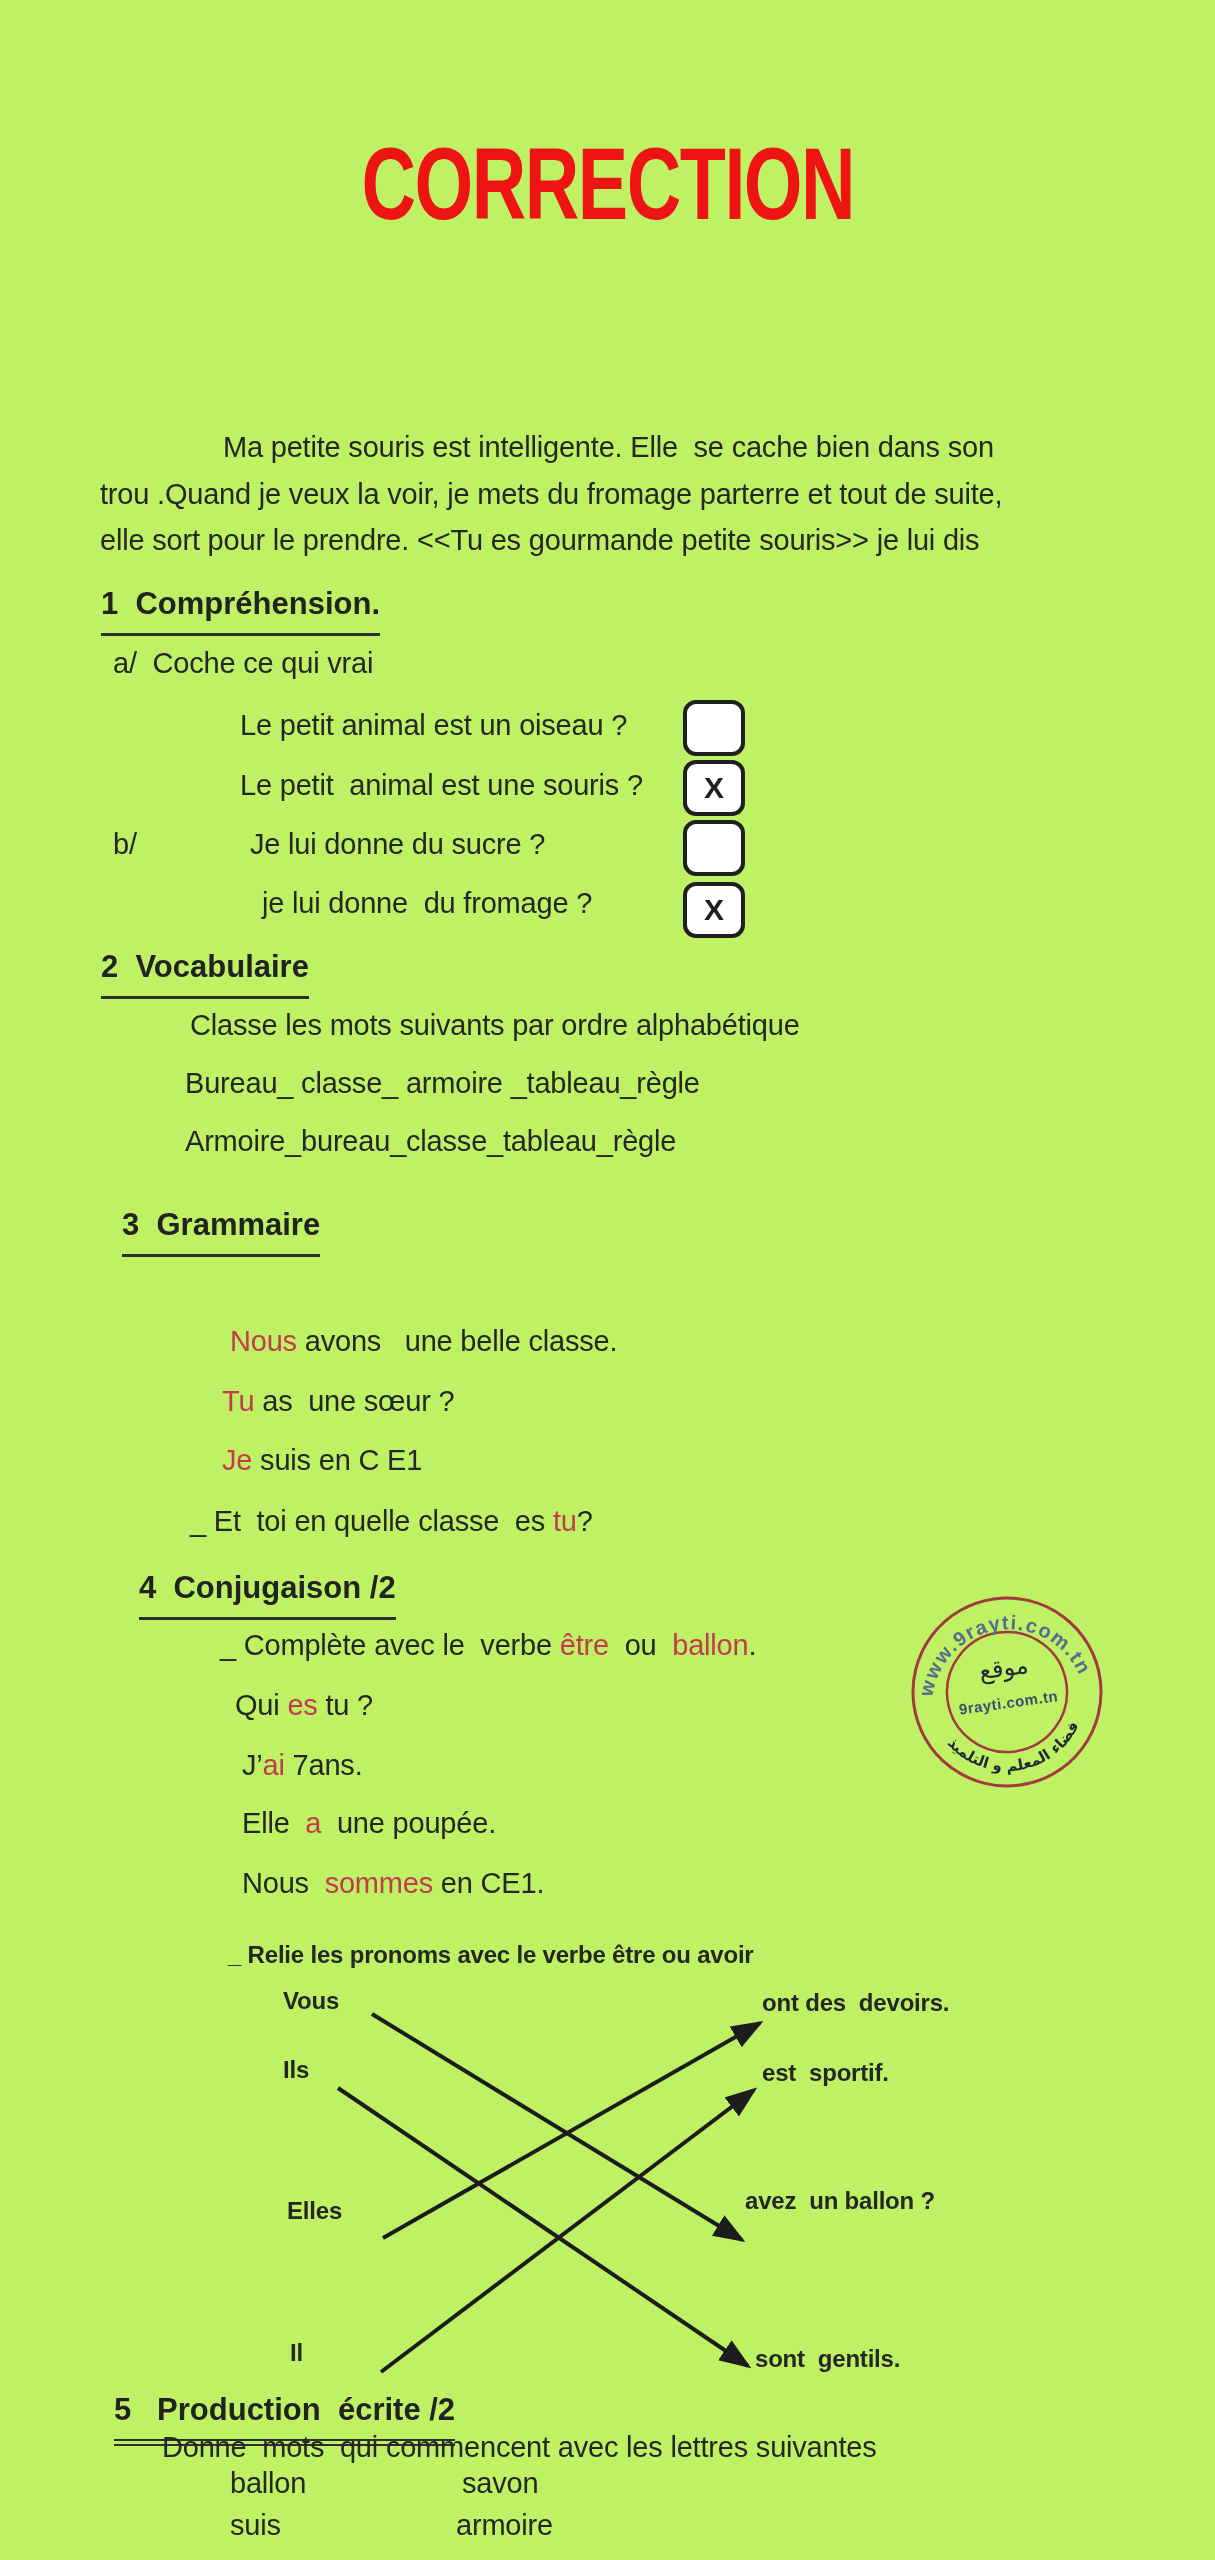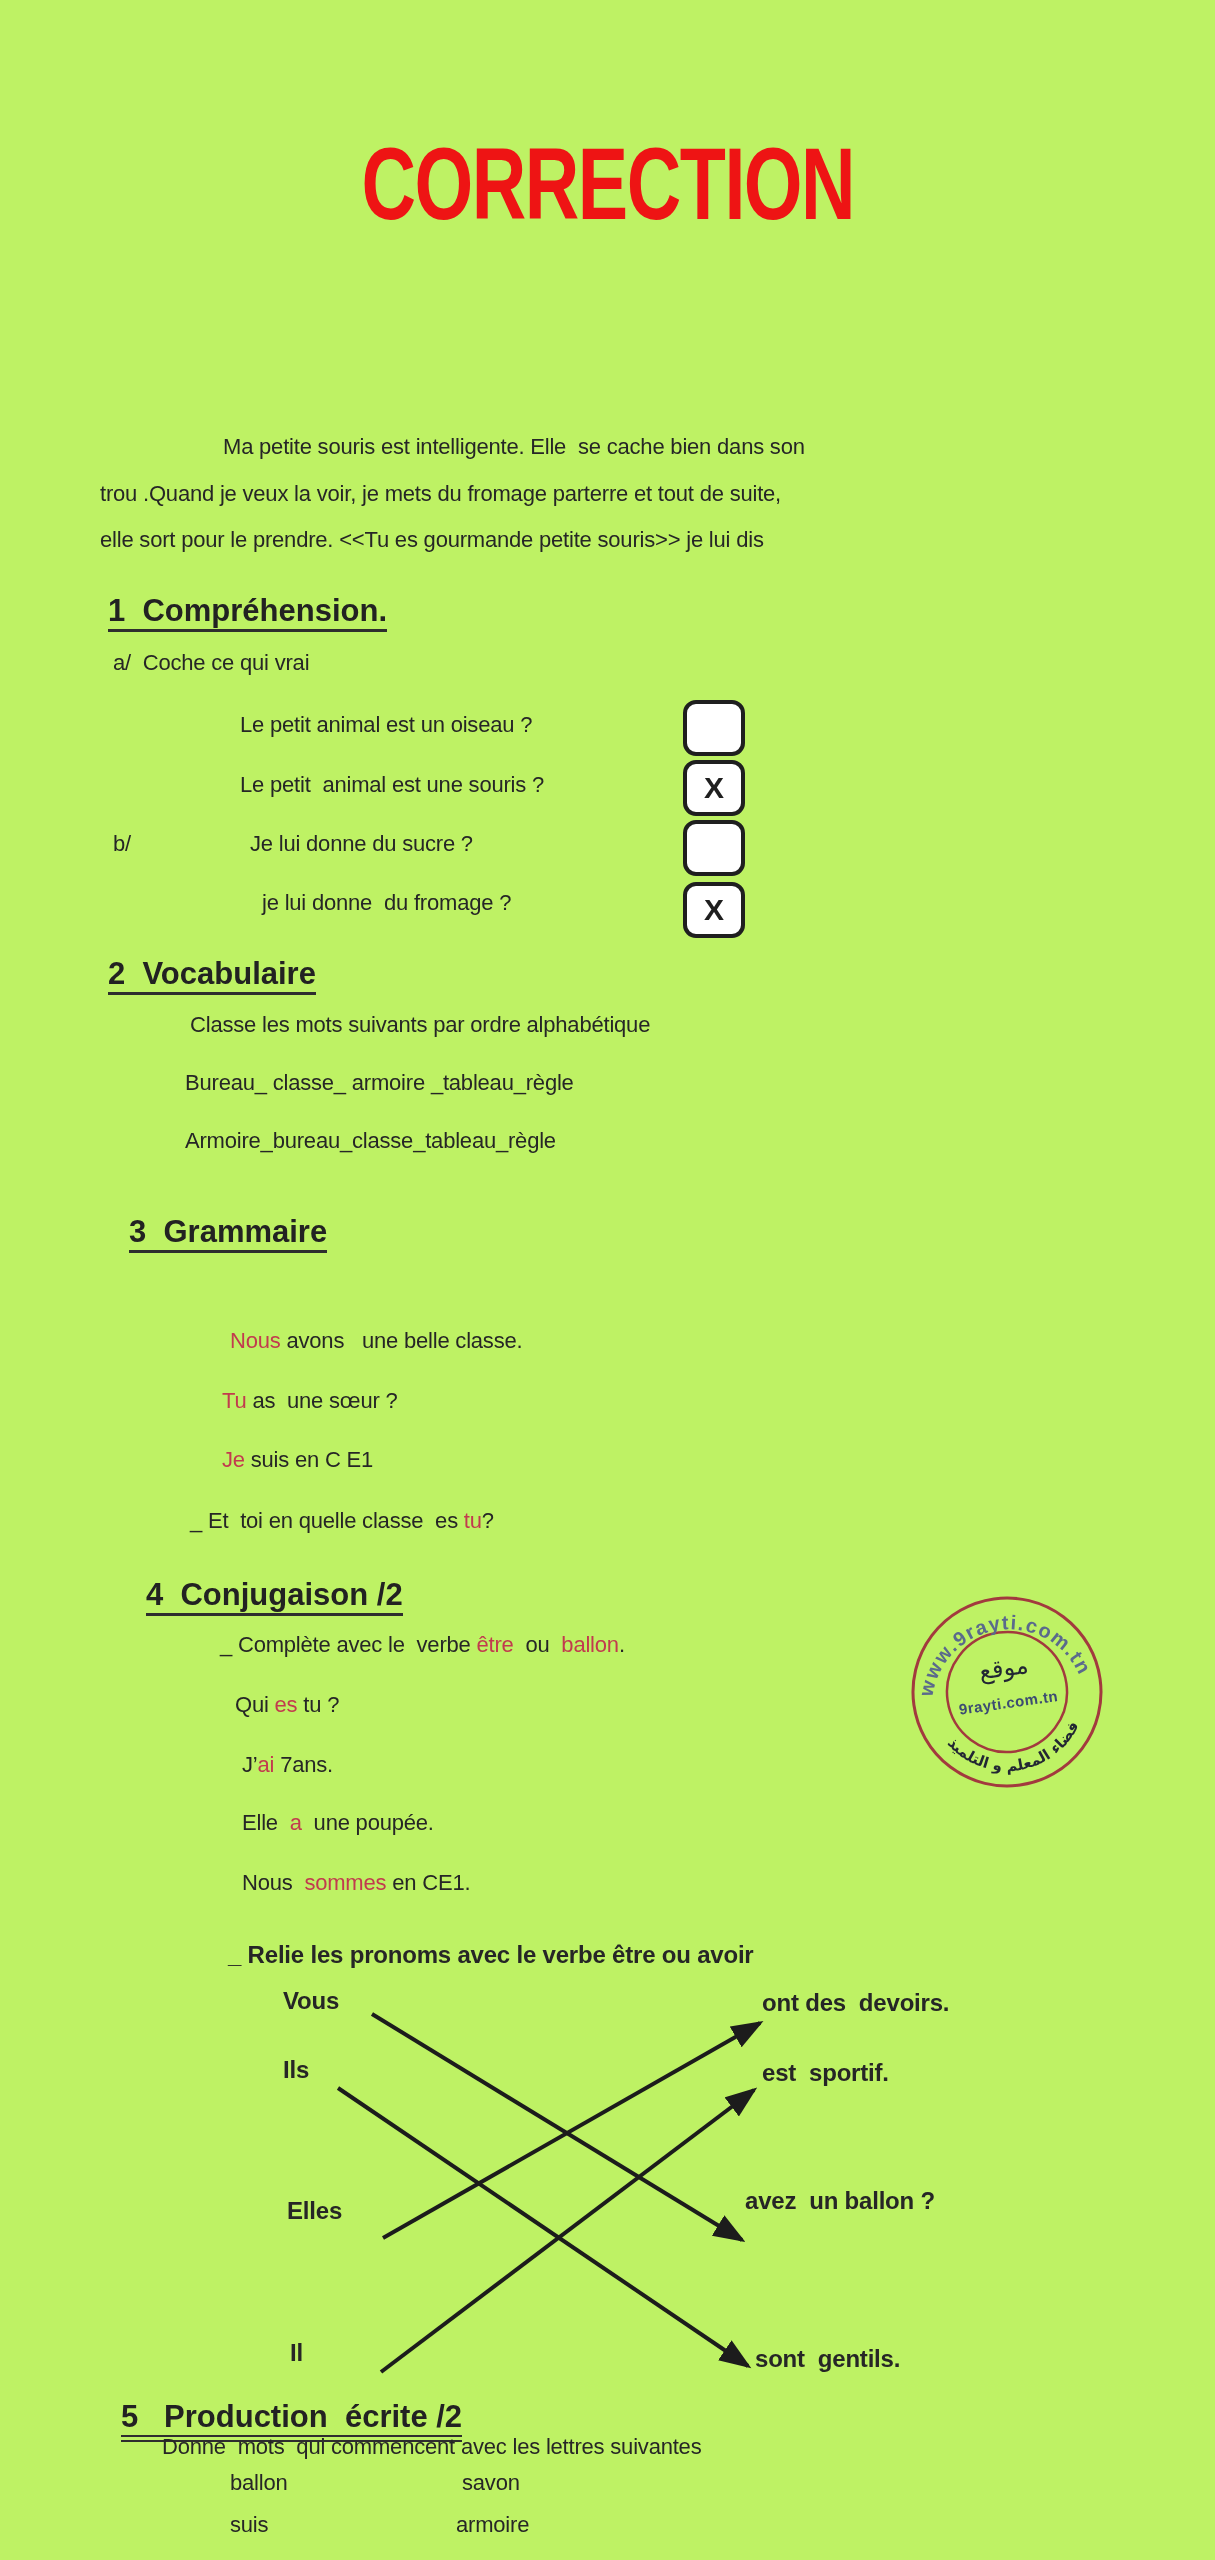--- a/index.html
+++ b/index.html
@@ -6,27 +6,27 @@
   .page{
     position:relative;width:1215px;height:2560px;background:#bef264;overflow:hidden;
     font-family:"Liberation Sans","DejaVu Sans",sans-serif;color:var(--ink,#262626);
   }
   .title-wrap{position:absolute;left:0;right:0;top:126px;text-align:center;}
   .title-inner{
     display:inline-block;font-size:102px;font-weight:bold;letter-spacing:-2px;
     color:var(--title-red,#ee1414);transform:scaleX(0.74);transform-origin:center;white-space:pre;
   }
   .ln{
-    position:absolute;margin:0;font-size:22px;line-height:34px;letter-spacing:-0.2px;
+    position:absolute;margin:0;font-size:29px;line-height:34px;letter-spacing:-0.2px;
     white-space:pre;color:var(--ink,#262626);
   }
   .lg{font-size:24px;font-weight:bold;}
   .hd{
-    position:absolute;margin:11px;font-size:31px;font-weight:bold;white-space:pre;
-    color:#222222;border-bottom:3px solid #2e2e2e;padding-bottom:0;
+    position:absolute;margin:4px;font-size:31px;font-weight:bold;white-space:pre;
+    color:#222222;border-bottom:3px solid #2e2e2e;padding-bottom:11px;
   }
   .hd5{border-bottom:7px double #2e2e2e;}
   .red{color:var(--answer-red,#c23b4e);}
   .cb{
     position:absolute;width:54px;height:48px;border:4px solid #1f1f1f;border-radius:13px;
     display:flex;align-items:center;justify-content:center;
     font-size:30px;font-weight:bold;color:#1f1f1f;background:#ffffff;
   }
   .overlay{position:absolute;left:0;top:0;pointer-events:none;}
 </style>

